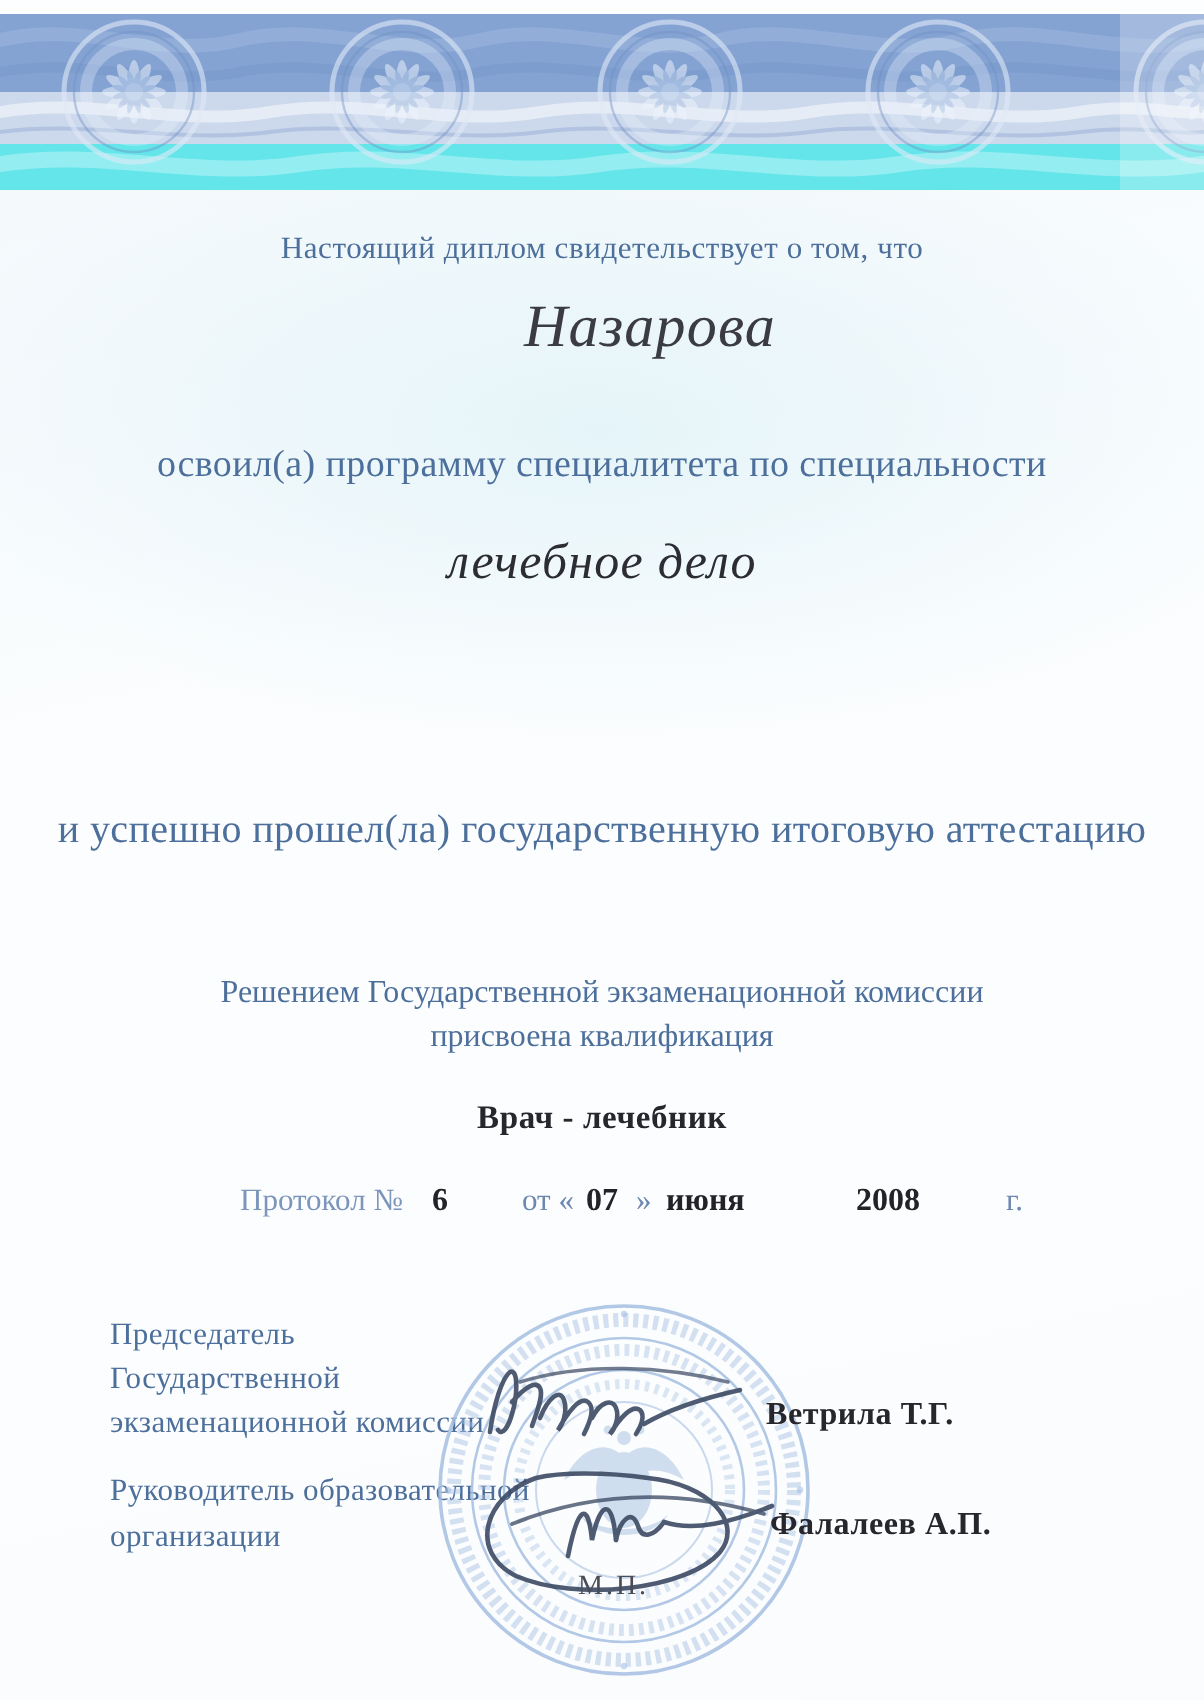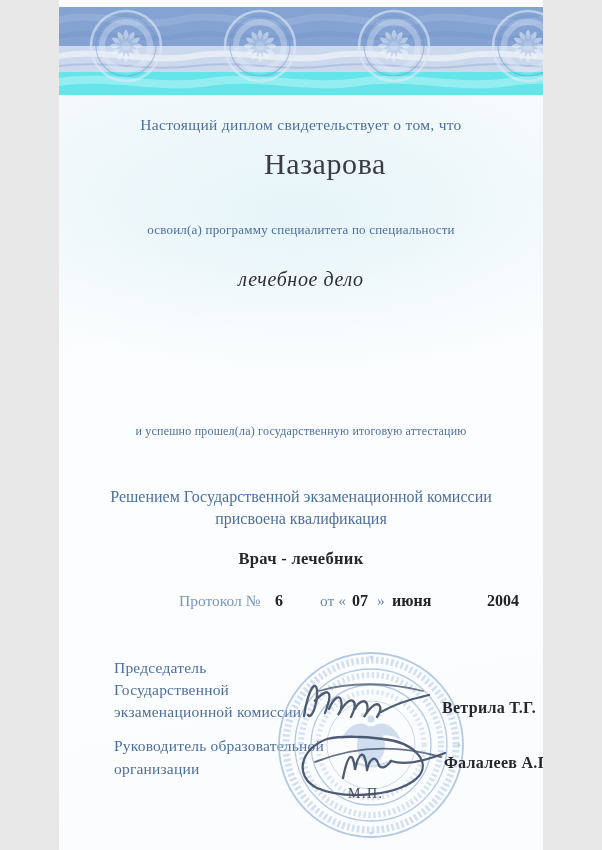--- a/index.html
+++ b/index.html
@@ -1,35 +1,35 @@
 <!DOCTYPE html>
 <html><head>
 <meta charset="utf-8">
 <style>
   html,body{margin:0;padding:0;background:#e8e8e8;}
   .page{
     position:relative;
-    width:484px;height:850px;
+    width:602px;height:850px;
     margin:0 auto;
     overflow:hidden;
     background:
       radial-gradient(ellipse 520px 220px at 50% 215px, rgba(205,235,243,.45), rgba(205,235,243,0) 70%),
       linear-gradient(168deg,#f1f8fb 0%, #fbfdfe 38%, #fcfdfe 70%, #fafcfd 100%);
     font-family:"Liberation Serif","DejaVu Serif",serif;
   }
   .abs{position:absolute;left:0;right:0;}
   .ctr{text-align:center;}
   .blue{color:#4d6f9b;}
   .t-intro{top:116px;font-size:15.5px;letter-spacing:.3px;}
-  .t-name{font-size:30px;color:#3b3b44;letter-spacing:.6px;margin-left:48px;}
+  .t-name{font-size:30px;font-style:italic;color:#3b3b44;letter-spacing:.6px;margin-left:48px;}
   .t-name1{top:147px;}
   .t-name2{top:182px;}
-  .t-program{top:222px;font-size:13px;letter-spacing:.2px;}
-  .t-specialty{top:268px;font-size:20px;font-style:italic;color:#2c2c33;letter-spacing:.6px;}
-  .t-attest{top:424px;font-size:12px;letter-spacing:.2px;}
+  .t-program{top:222px;font-size:19px;letter-spacing:.2px;}
+  .t-specialty{top:268px;font-size:25px;font-style:italic;color:#2c2c33;letter-spacing:.6px;}
+  .t-attest{top:404px;font-size:20px;letter-spacing:.2px;}
   .t-dec1{top:488px;font-size:16px;}
   .t-dec2{top:510px;font-size:16px;}
   .t-qual{top:549px;font-size:16.5px;font-weight:bold;color:#26262d;letter-spacing:.3px;text-align:center;}
   .proto{position:absolute;top:592px;left:0;width:602px;height:22px;font-size:15.5px;}
   .proto span{position:absolute;white-space:nowrap;}
   .p-label{left:120px;color:#7b95bb;}
   .p-num{left:216px;font-weight:bold;color:#222228;font-size:16px;}
   .p-from{left:261px;color:#6d88b0;}
   .p-day{left:293px;font-weight:bold;color:#222228;font-size:16px;text-align:center;}
   .p-close{left:318px;color:#6d88b0;}
@@ -109,21 +109,21 @@
 
   <div class="abs ctr t-qual">Врач - лечебник</div>
 
   <div class="proto">
     <span class="p-label">Протокол №</span>
     <span class="p-num">6</span>
     <span class="p-from">от «</span>
     <span class="p-day">07</span>
     <span class="p-close">»</span>
     <span class="p-month">июня</span>
-    <span class="p-year">2004</span>
+    <span class="p-year">2008</span>
     <span class="p-suffix">г.</span>
   </div>
 
   <div class="role" style="top:659px">Председатель</div>
   <div class="role" style="top:681px">Государственной</div>
   <div class="role" style="top:737px">Руководитель образовательной</div>
   <div class="role" style="top:703px">экзаменационной комиссии</div>
   <div class="role" style="top:760px">организации</div>
 
   <svg class="sealwrap" viewBox="0 0 200 200">

